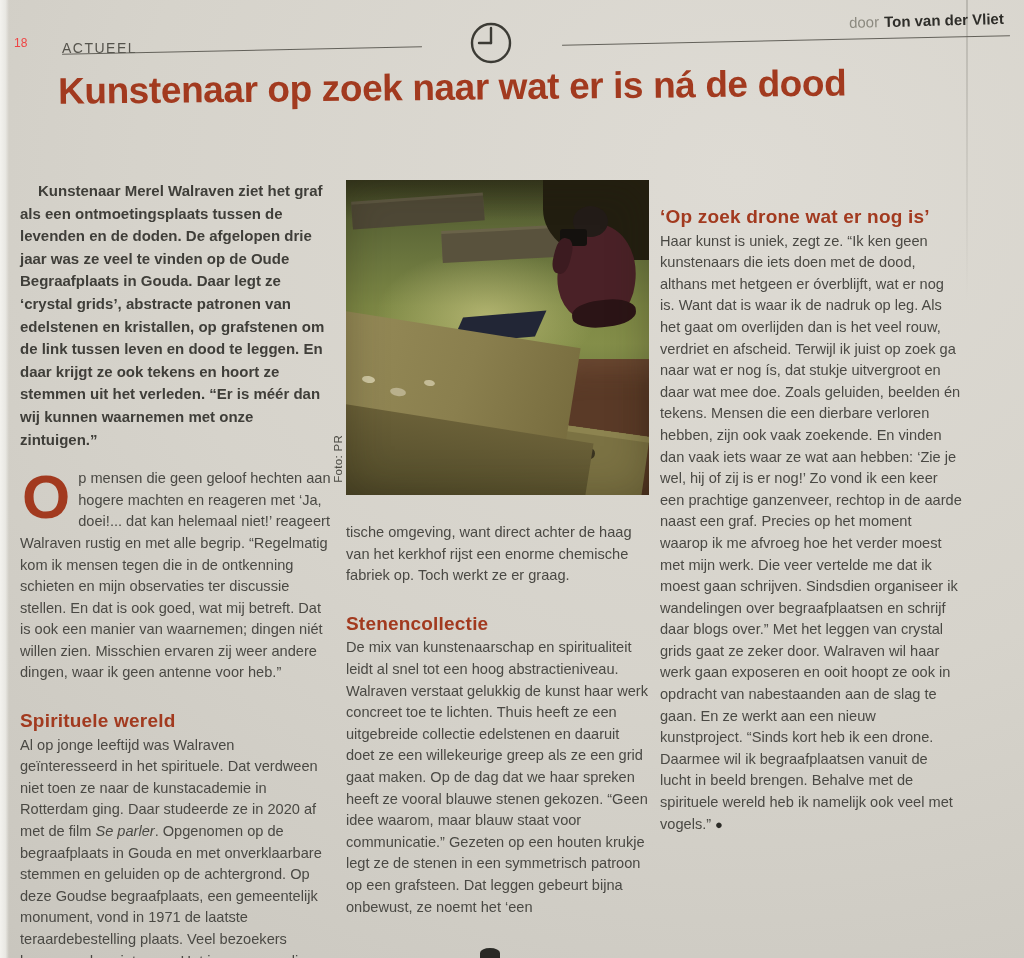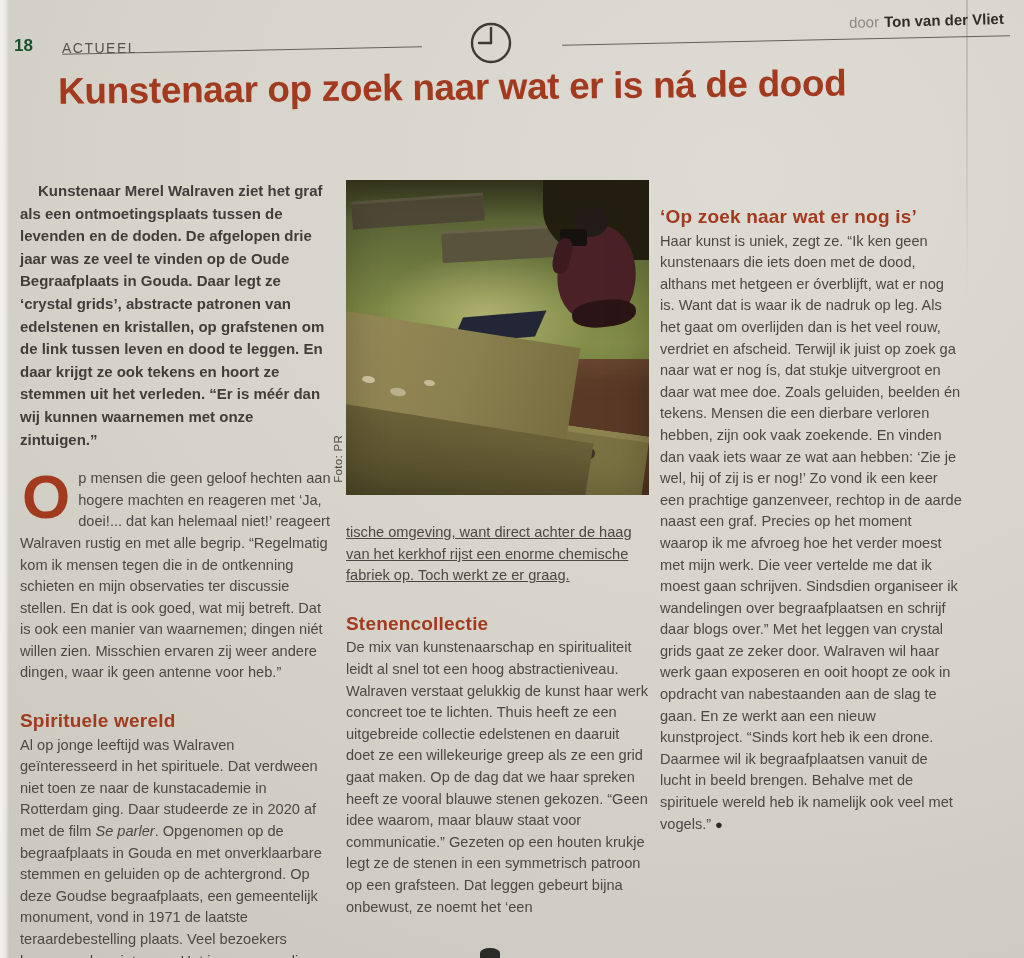--- a/index.html
+++ b/index.html
@@ -7,21 +7,21 @@
     width:1024px;height:958px;position:relative;overflow:hidden;
     font-family:"Liberation Sans",sans-serif;
     background:radial-gradient(130% 120% at 72% 18%, #dedbd4 0%, #d6d3cb 45%, #cac7bf 85%, #c2bfb7 100%);
     color:#45443f;
   }
   .page-edge{position:absolute;left:0;top:0;width:9px;height:958px;
     background:linear-gradient(90deg,#f3f2ee 0%,#e9e8e3 60%,rgba(233,232,227,0) 100%);}
   .page-fold{position:absolute;right:56px;top:0;width:2px;height:300px;
     background:linear-gradient(180deg,rgba(160,158,150,.55),rgba(160,158,150,0));}
   
-  .pagenum{position:absolute;left:14px;top:36px;font-size:17px;font-weight:700;color:#14532d;}
+  .pagenum{position:absolute;left:14px;top:36px;font-size:12px;font-weight:400;color:#ef4444;}
   .section{position:absolute;left:62px;top:40px;font-size:14px;letter-spacing:1.5px;color:#55534c;}
   .rule{position:absolute;height:0;border-top:1.6px solid #63615a;}
   .rule-left{left:62px;top:50px;width:360px;transform:rotate(-1.2deg);}
   .rule-right{left:562px;top:40px;width:448px;transform:rotate(-1.2deg);}
   .clock{position:absolute;left:468px;top:20px;width:46px;height:46px;}
   .byline{position:absolute;right:20px;top:12px;font-size:15px;color:#8b897f;transform:rotate(-1.5deg);}
   .byline b{color:#2e2d29;font-weight:700;margin-left:5px;}
   h1{position:absolute;left:58px;top:66px;margin:0;width:930px;
     font-size:37px;font-weight:700;letter-spacing:-0.4px;color:#a23a1f;transform:rotate(-0.6deg);}
   
@@ -29,21 +29,21 @@
   .col1{left:20px;width:312px;}
   .col2{left:346px;width:304px;}
   .col3{left:660px;width:302px;}
   p{margin:0;}
   .intro{font-weight:700;font-size:15px;line-height:22.6px;color:#3f3e39;text-indent:18px;}
   .dropcap-para{margin-top:17px;}
   .dropcap{float:left;font-size:62px;line-height:50px;font-weight:700;color:#a23a1f;
     padding:4px 8px 0 2px;}
   h2{margin:26px 0 3px 0;font-size:19px;font-weight:700;color:#a23a1f;letter-spacing:.2px;}
   .caption{margin-top:9px;font-size:14px;line-height:19px;color:#3c3b36;}
-  .body-gap{margin-top:27px;text-decoration:underline;}
+  .body-gap{margin-top:27px;}
   .website{margin-top:4px;}
   .enddot{font-size:13px;margin-left:4px;color:#2c2b27;}
   .photo-credit{position:absolute;left:-18px;top:255px;font-size:11.5px;color:#4a4942;
     writing-mode:vertical-rl;transform:rotate(180deg);letter-spacing:.3px;}
   
   .photo{position:relative;width:303px;height:315px;overflow:hidden;
     background:linear-gradient(180deg,#4d552d 0%,#66713c 22%,#7d8845 40%,#848e49 52%,#6f7a40 68%,#5c5531 100%);}
   .ph{position:absolute;}
   .ph-shade-top{left:0;top:0;width:100%;height:40px;background:linear-gradient(180deg,rgba(32,30,16,.55),rgba(32,30,16,0));}
   .ph-trees{right:-14px;top:-12px;width:120px;height:92px;background:#221e10;border-radius:0 0 0 55%;}
@@ -135,17 +135,17 @@
     <div class="ph ph-stone3"></div>
     <div class="ph ph-vignette"></div>
   </div>
   <div class="photo-credit">Foto: PR</div>
   <p class="body-gap">tische omgeving, want direct achter de haag van het kerkhof rijst een enorme chemische fabriek op. Toch werkt ze er graag.</p>
   <h2>Stenencollectie</h2>
   <p>De mix van kunstenaarschap en spiritualiteit leidt al snel tot een hoog abstractieniveau. Walraven verstaat gelukkig de kunst haar werk concreet toe te lichten. Thuis heeft ze een uitgebreide collectie edelstenen en daaruit doet ze een willekeurige greep als ze een grid gaat maken. Op de dag dat we haar spreken heeft ze vooral blauwe stenen gekozen. “Geen idee waarom, maar blauw staat voor communicatie.” Gezeten op een houten krukje legt ze de stenen in een symmetrisch patroon op een grafsteen. Dat leggen gebeurt bijna onbewust, ze noemt het ‘een</p>
 </section>
 
 <section class="col col3">
-  <h2>‘Op zoek naar wat er nog is’</h2>
+  <h2>‘Op zoek drone wat er nog is’</h2>
   <p><span>Haar kunst is uniek, zegt ze. “Ik ken geen kunstenaars die iets doen met de dood, althans met hetgeen er óverblijft, wat er nog is. Want dat is waar ik de nadruk op leg. Als het gaat om overlijden dan is het veel rouw, verdriet en afscheid. Terwijl ik juist op zoek ga naar wat er nog ís, dat stukje uitvergroot en daar wat mee doe. Zoals geluiden, beelden én tekens. Mensen die een dierbare verloren hebben, zijn ook vaak zoekende. En vinden dan vaak iets waar ze wat aan hebben: ‘Zie je wel, hij of zij is er nog!’ Zo vond ik een keer een prachtige ganzenveer, rechtop in de aarde naast een graf. Precies op het moment waarop ik me afvroeg hoe het verder moest met mijn werk. Die veer vertelde me dat ik moest gaan schrijven. Sindsdien organiseer ik wandelingen over begraafplaatsen en schrijf daar blogs over.” Met het leggen van crystal grids gaat ze zeker door. Walraven wil haar werk gaan exposeren en ooit hoopt ze ook in opdracht van nabestaanden aan de slag te gaan. En ze werkt aan een nieuw kunstproject. “Sinds kort heb ik een drone. Daarmee wil ik begraafplaatsen vanuit de lucht in beeld brengen. Behalve met de spirituele wereld heb ik namelijk ook veel met vogels.”</span><span class="enddot">●</span></p>
 </section>
 
 <div class="bottom-mark"></div>
 
 </body></html>

